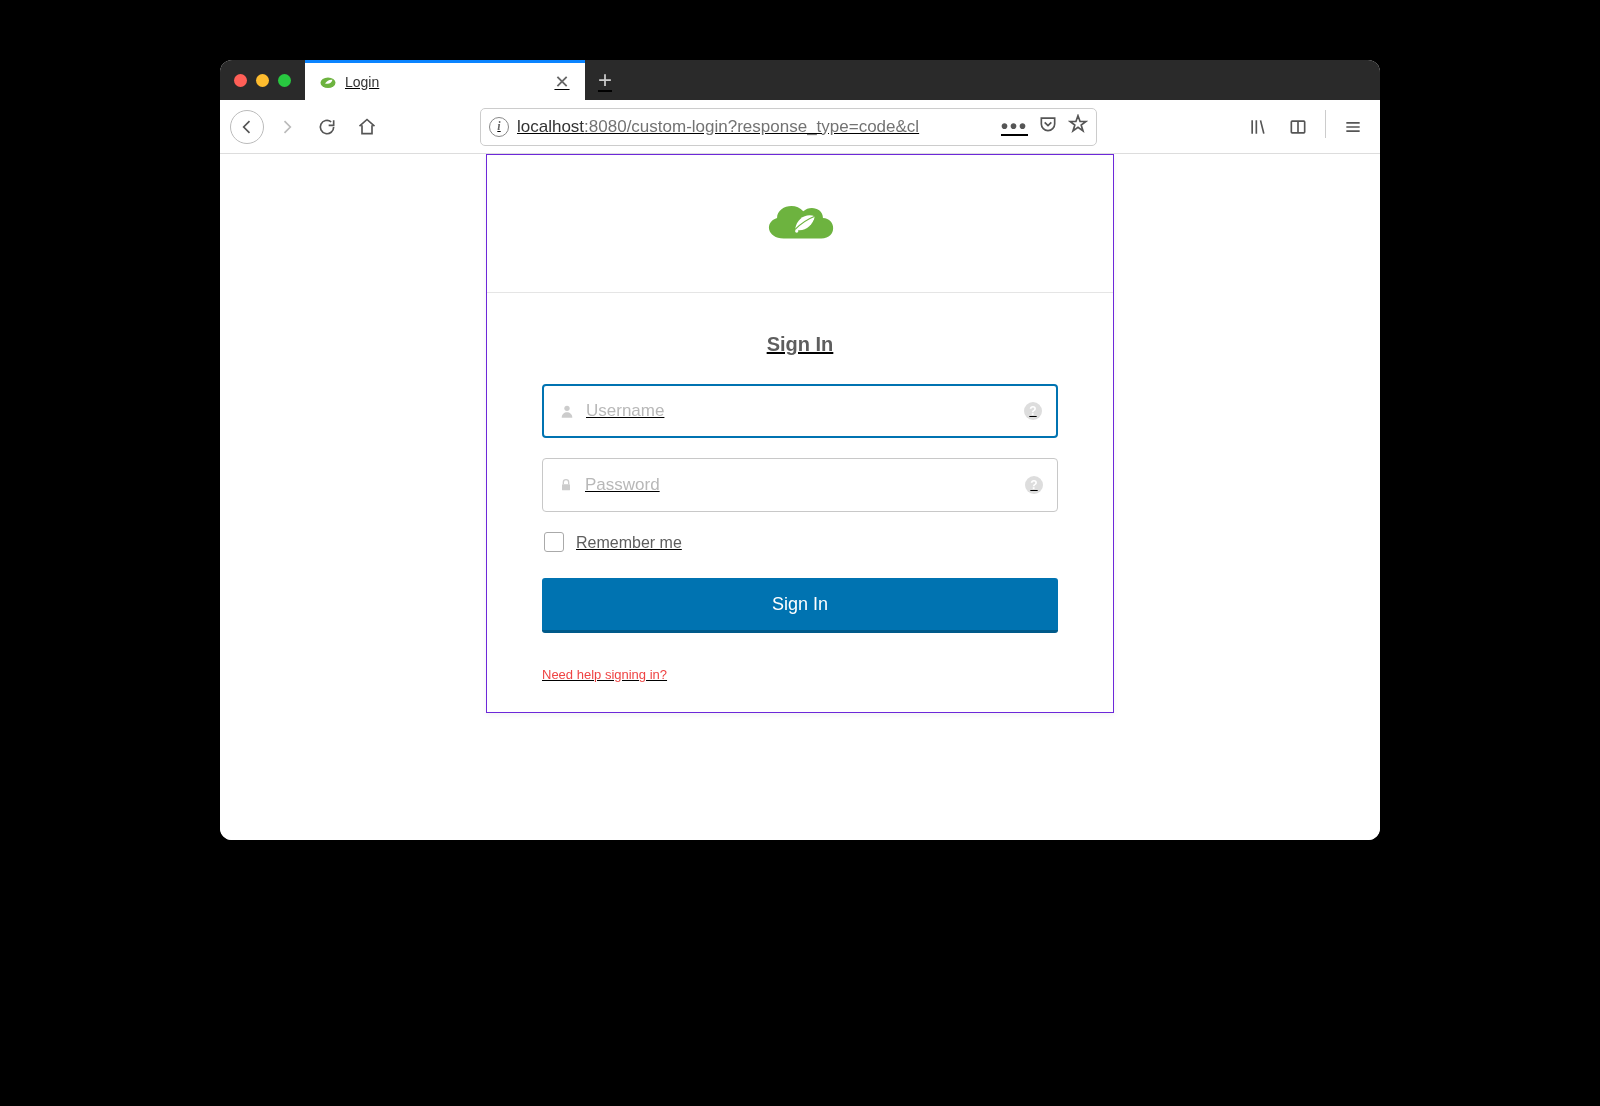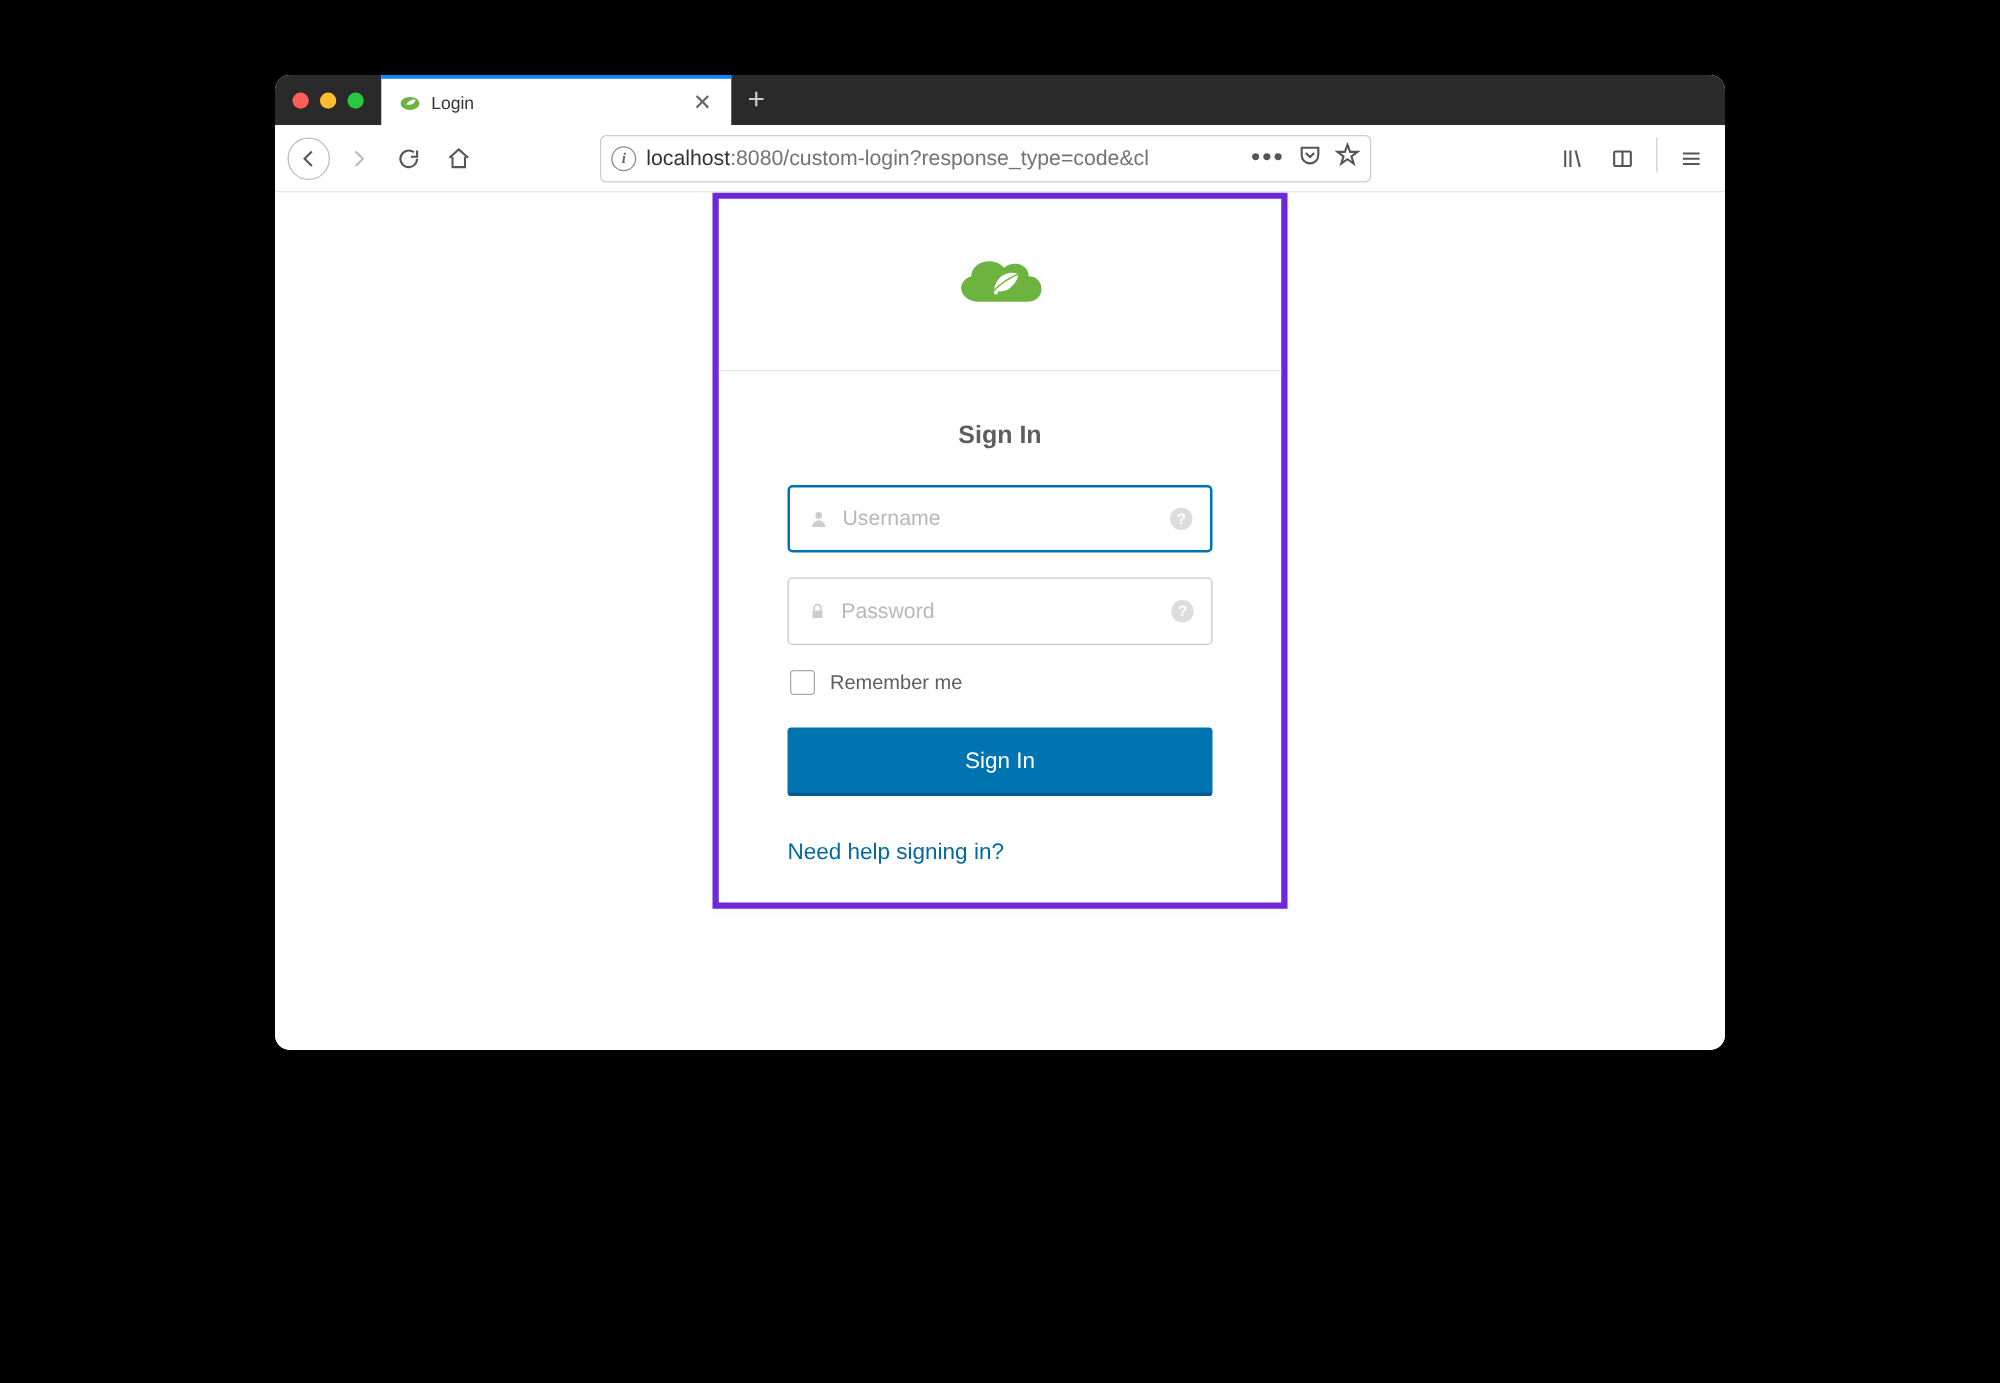--- a/index.html
+++ b/index.html
@@ -15,20 +15,21 @@
     }
     .window {
       width: 1160px;
       height: 780px;
       background: #fff;
       border-radius: 12px;
       overflow: hidden;
       box-shadow: 0 30px 80px rgba(0,0,0,0.5);
       display: flex;
       flex-direction: column;
+      text-decoration: underline;
     }
     .titlebar {
       height: 40px;
       background: #2a2a2a;
       display: flex;
       align-items: stretch;
       position: relative;
     }
     .traffic {
       display: flex;
@@ -104,23 +105,23 @@
     .right-icons { display:flex; gap:6px; margin-left:auto; padding-left:120px; }
     .content {
       flex:1;
       background:#fff;
       display:flex;
       justify-content:center;
       align-items:flex-start;
       overflow:hidden;
     }
     .login-card {
-      width: 460px;
+      width: 628px;
       background:#fff;
-      border:5px solid #6d28d9;
+      border:1px solid #6d28d9;
       margin-top: 0;
       box-shadow: 0 2px 6px rgba(0,0,0,0.05);
     }
     .logo-area {
       height: 138px;
       display:flex;align-items:center;justify-content:center;
       border-bottom:1px solid #e5e5e5;
     }
     .logo-area svg { width: 82px; height: 58px; }
     .form-area { padding: 40px 55px 30px; }
@@ -144,21 +145,21 @@
     }
     .inp::placeholder { color:#b8b8b8; }
     .help-icon { width:18px;height:18px;border-radius:50%;background:#ddd;color:#fff;display:flex;align-items:center;justify-content:center;font-size:12px;font-weight:bold; }
     .remember { display:flex;align-items:flex-end;gap:12px;font-size:16px;color:#5e5e5e; margin-bottom:26px; padding-left:2px;}
     .checkbox { width:20px;height:20px;border:1px solid #aaa;border-radius:3px; }
     .signin-btn {
       width:100%; height:55px; background:#0073b1; color:#fff;
       border:none; border-radius:3px; font-size:18px; font-weight:500;
       cursor:pointer; border-bottom:3px solid #005a8a;
     }
-    .help-link { font-size:18px;color:#0369a1;margin-top:34px; display:block; }
+    .help-link { font-size:13px;color:#ef4444;margin-top:34px; display:block; }
     .sep { width:1px; height:28px; background:#ccc; margin:0 4px; }
   </style>
 </head>
 <body>
 
 <div class="window">
   <div class="titlebar">
     <div class="traffic">
       <div class="dot red"></div>
       <div class="dot yellow"></div>

